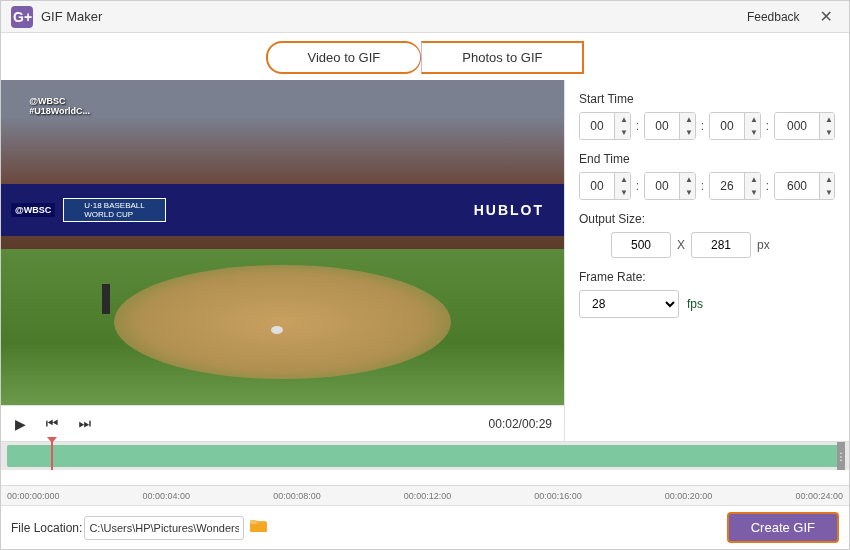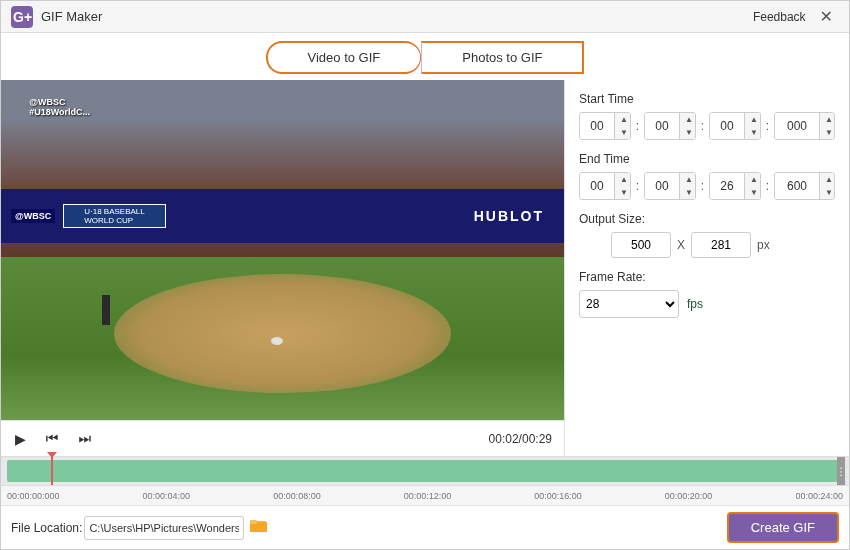--- a/index.html
+++ b/index.html
@@ -36,21 +36,21 @@
       align-items: center;
       gap: 8px;
     }
     .title-text {
       font-size: 13px;
       color: #333;
     }
     .title-bar-right {
       display: flex;
       align-items: center;
-      gap: 8px;
+      gap: 14px;
     }
     .feedback-link {
       color: #333;
       font-size: 12px;
       text-decoration: none;
       cursor: pointer;
     }
     .close-btn {
       background: none;
       border: none;
@@ -291,21 +291,21 @@
       display: flex;
       align-items: center;
       gap: 8px;
     }
     .fps-select {
       width: 100px;
       height: 28px;
       border: 1px solid #ccc;
       border-radius: 3px;
       font-size: 12px;
-      padding: 0 2px;
+      padding: 0 8px;
       outline: none;
       background: white;
     }
     .fps-label { font-size: 12px; color: #14532d; }
 
     
     .timeline-area {
       flex-shrink: 0;
       background: #ffffff;
       border-top: 1px solid #ddd;
@@ -362,20 +362,21 @@
       font-size: 10px;
     }
     .timeline-ruler {
       height: 20px;
       background: #f5f5f5;
       border-top: 1px solid #ddd;
       display: flex;
       align-items: center;
       position: relative;
       overflow: hidden;
+      margin-top: 15px;
     }
     .ruler-marks {
       display: flex;
       width: 100%;
       padding: 0 6px;
       justify-content: space-between;
     }
     .ruler-mark {
       font-size: 9px;
       color: #777;

